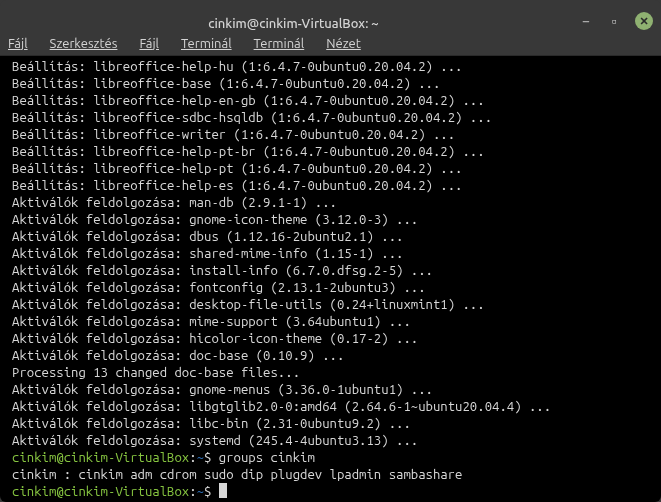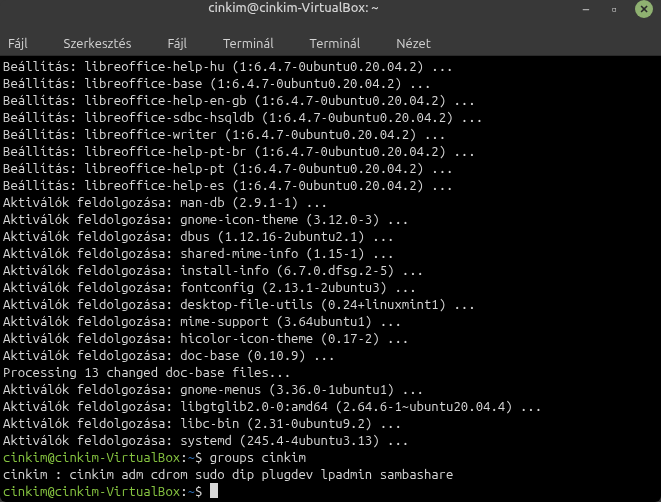--- a/index.html
+++ b/index.html
@@ -8,21 +8,21 @@
     background: #383838;
     width: 661px;
     height: 502px;
     overflow: hidden;
     border-radius: 6px;
   }
   .titlebar {
     height: 30px;
     background: #383838;
     display: flex;
-    align-items: flex-start;
+    align-items: flex-end;
     padding: 0 8px;
     color: #d4d4d4;
     font-size: 13px;
     border-top-left-radius: 6px;
     border-top-right-radius: 6px;
   }
   .titlebar .title-text {
     flex: 1;
     text-align: center;
     font-weight: 500;
@@ -53,35 +53,36 @@
     justify-content: center;
     font-size: 11px;
     font-weight: bold;
   }
   .menubar {
     height: 26px;
     background: #383838;
     display: flex;
     align-items: center;
     padding: 0 8px;
-    gap: 36px;
+    gap: 22px;
     color: #d4d4d4;
     font-size: 13px;
     border-bottom: 1px solid #2a2a2a;
+    text-decoration: underline;
   }
   .menubar span {
     cursor: pointer;
   }
   .terminal {
     background: #000000;
     color: #d7d7d7;
     font-family: "Ubuntu Mono", "DejaVu Sans Mono", "Consolas", monospace;
     font-size: 13.2px;
     line-height: 17px;
-    padding: 2px 3px;
+    padding: 2px 12px;
     height: calc(502px - 30px - 26px);
     overflow: hidden;
     white-space: pre;
   }
   .green { color: #86c440; }
   .blue  { color: #2f74c0; }
   .cursor {
     display: inline-block;
     background: #d7d7d7;
     width: 8px;

